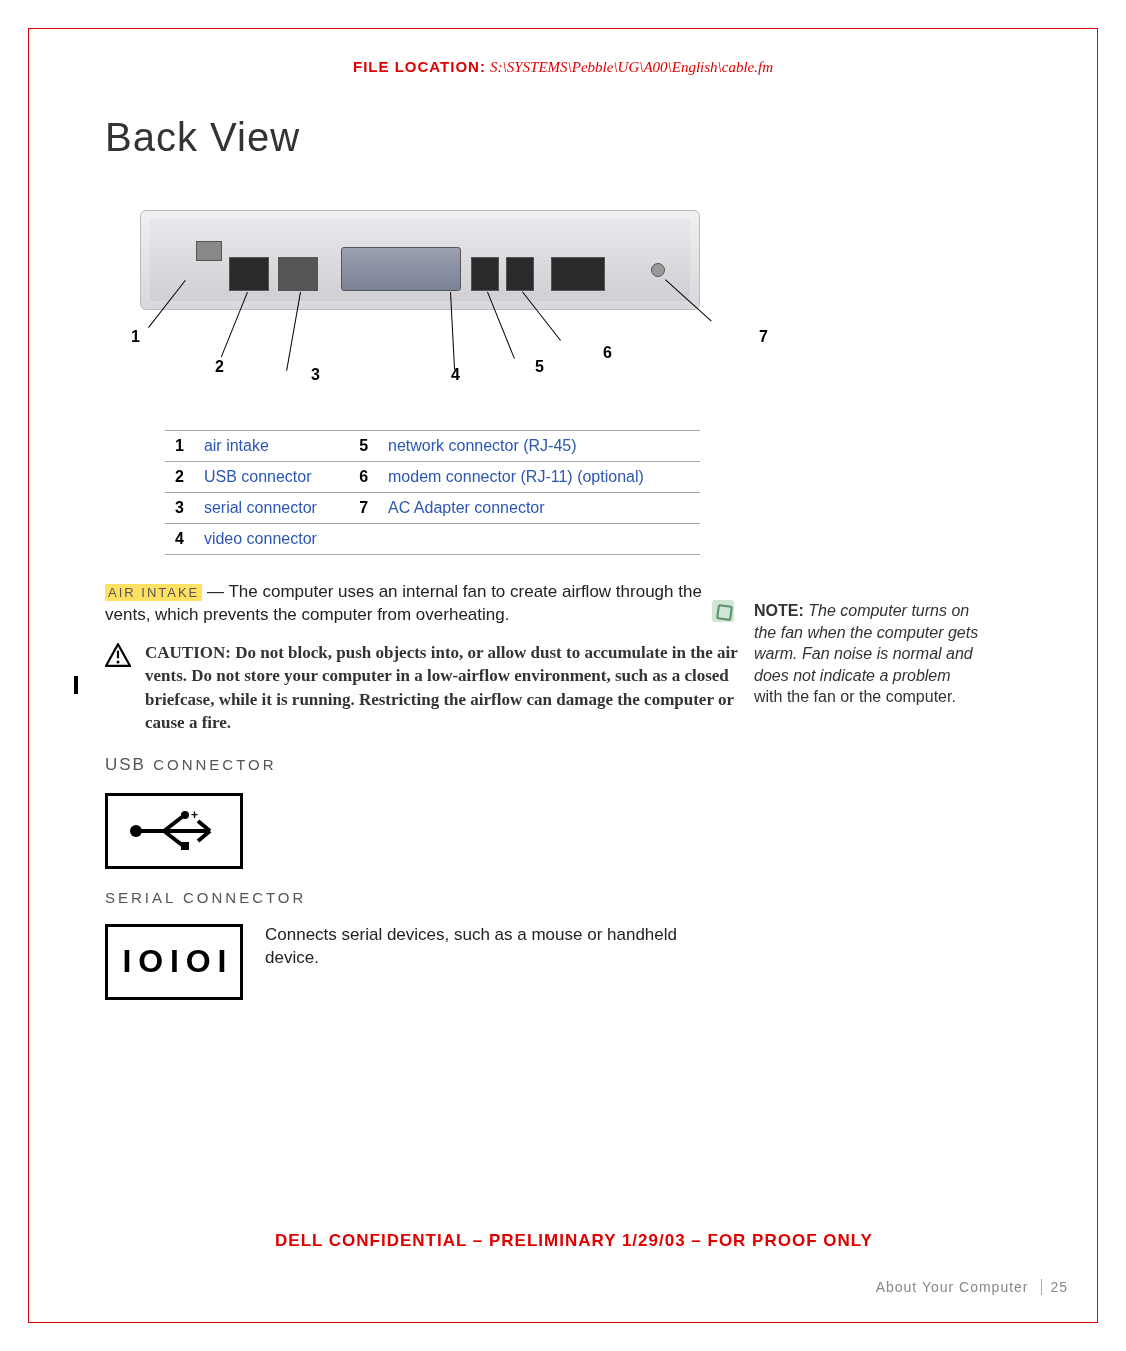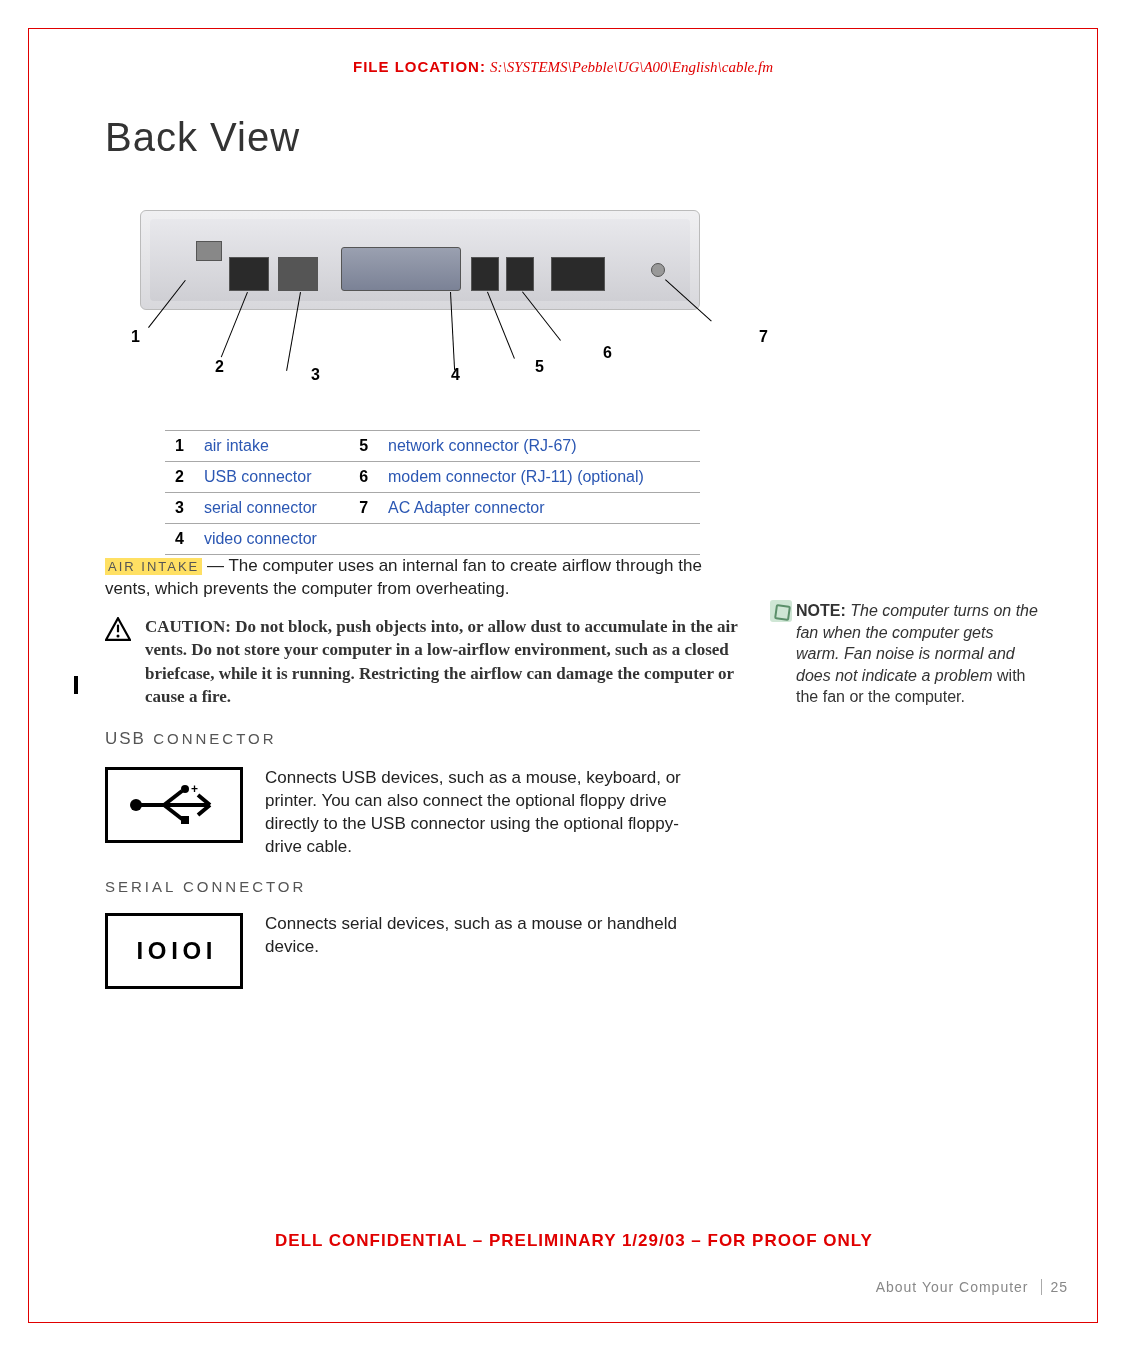--- a/index.html
+++ b/index.html
@@ -50,32 +50,32 @@
   .port.p8 { left: 510px; width: 14px; height:14px; top:52px; border-radius:50%; background:#999; }
   .callout-num { position:absolute; font-size:16px; font-weight:bold; color:#000; }
   .lead { position:absolute; width:1px; background:#000; transform-origin: top left; }
   .table-wrap { margin-left: 60px; width: 535px; }
   table { border-collapse: collapse; width: 100%; }
   td { padding: 6px 10px; font-size: 16px; vertical-align: top; }
   td.num { width: 26px; font-weight: bold; color: #000; }
   td.link { color: #2b57b3; }
   tr.bt td { border-top: 1px solid #a8a8a8; }
   tr.bb td { border-bottom: 1px solid #a8a8a8; }
-  .section { }
+  .section { margin-top: 26px; }
   .air-label { background: #ffe063; font-size: 13px; letter-spacing: 2px; padding: 1px 3px; color: #555; }
   .body-text { font-size: 17px; color: #222; line-height: 1.35; }
   .caution-row { display: flex; gap: 14px; margin-top: 14px; }
   .caution-icon { width: 26px; height: 24px; flex: none; margin-top: 2px; }
   .caution-text { font-size: 17px; font-weight: bold; color: #333; line-height: 1.38; font-family: Liberation Serif, serif; }
   .subhead { font-size: 15px; letter-spacing: 3px; color: #555; margin-top: 20px; }
   .subhead .big { font-size: 17px; letter-spacing: 2px; }
   .conn-row { display:flex; gap:22px; margin-top:18px; }
   .conn-icon { width:138px; height:76px; border:3px solid #000; display:flex; align-items:center; justify-content:center; flex:none; }
   .conn-desc { font-size:17px; color:#222; line-height:1.35; max-width: 430px; }
-  .note-box { position:absolute; top:600px; left:770px; width:270px; display:flex; gap:4px; }
+  .note-box { position:absolute; top:600px; left:712px; width:270px; display:flex; gap:20px; }
   .note-icon { width:22px; height:22px; flex:none; background:#cfe6d5; border-radius:3px; position:relative; }
   .note-icon::after { content:""; position:absolute; left:5px; top:5px; width:11px; height:11px; border:2px solid #5b8f6a; border-radius:2px; transform:rotate(8deg); }
   .note-text { font-size:16px; color:#333; line-height:1.35; }
   .note-text .lead-word { font-weight:bold; }
   .note-text .italic { font-style: italic; }
   .confidential { position:absolute; bottom: 100px; left:0; right:0; text-align:center; color:#e00000; font-weight:bold; font-size:17px; letter-spacing:1px;padding-left:22px; }
   .footer { position:absolute; bottom:56px; right:58px; font-size:14px; color:#888; letter-spacing:1px; }
   .footer .sep { margin: 0 8px; border-left:1px solid #aaa; }
   .revbar { position:absolute; left:74px; top:676px; width:4px; height:18px; background:#000; }
 </style>
@@ -121,21 +121,21 @@
     <span class="callout-num" style="left:634px;top:118px;">7</span>
   </div>
 
   <div class="table-wrap">
     <table>
       <tbody>
           <tr class="bt">
         <td class="num">1</td>
         <td class="link">air intake</td>
         <td class="num">5</td>
-        <td class="link">network connector (RJ-67)</td>
+        <td class="link">network connector (RJ-45)</td>
       </tr>
       <tr class="bt">
         <td class="num">2</td>
         <td class="link">USB connector</td>
         <td class="num">6</td>
         <td class="link">modem connector (RJ-11) (optional)</td>
       </tr>
       <tr class="bt">
         <td class="num">3</td>
         <td class="link">serial connector</td>
@@ -175,27 +175,26 @@
         <circle cx="12" cy="22" r="6" fill="#000"></circle>
         <line x1="12" y1="22" x2="86" y2="22" stroke="#000" stroke-width="4"></line>
         <path d="M86 22 L74 12 M86 22 L74 32" stroke="#000" stroke-width="4" fill="none"></path>
         <line x1="40" y1="22" x2="58" y2="8" stroke="#000" stroke-width="4"></line>
         <circle cx="61" cy="6" r="4" fill="#000"></circle>
         <text x="67" y="10" font-size="12" font-weight="bold">+</text>
         <line x1="40" y1="22" x2="58" y2="36" stroke="#000" stroke-width="4"></line>
         <rect x="57" y="33" width="8" height="8" fill="#000"></rect>
       </svg>
     </div>
-    <div class="conn-desc">Connects USB devices, such as a mouse, keyboard, or printer. You can also connect the optional floppy drive directly to the USB connector using the optional floppy-drive cable.</div>
   </div>
 
   <div class="subhead">SERIAL CONNECTOR</div>
 
   <div class="conn-row">
-    <div class="conn-icon" style="font-size:24px; font-weight:bold; font-family: Arial; letter-spacing:-1px;">I O I O I</div>
+    <div class="conn-icon" style="font-size:32px; font-weight:bold; font-family: Arial; letter-spacing:-1px;">I O I O I</div>
     <div class="conn-desc">Connects serial devices, such as a mouse or handheld device.</div>
   </div>
 
 </div>
 
 <div class="revbar"></div>
 
 <div class="note-box">
   <div class="note-icon"></div>
   <div class="note-text">

